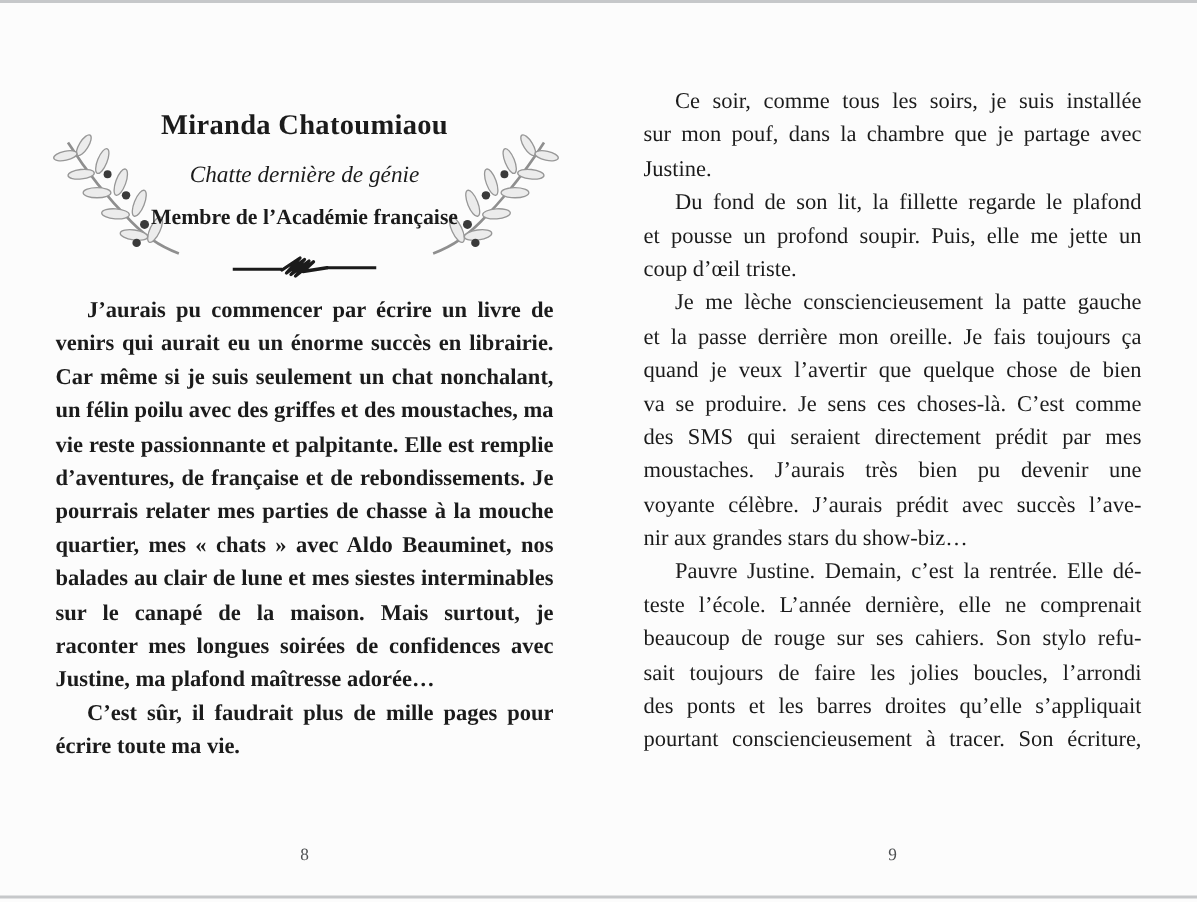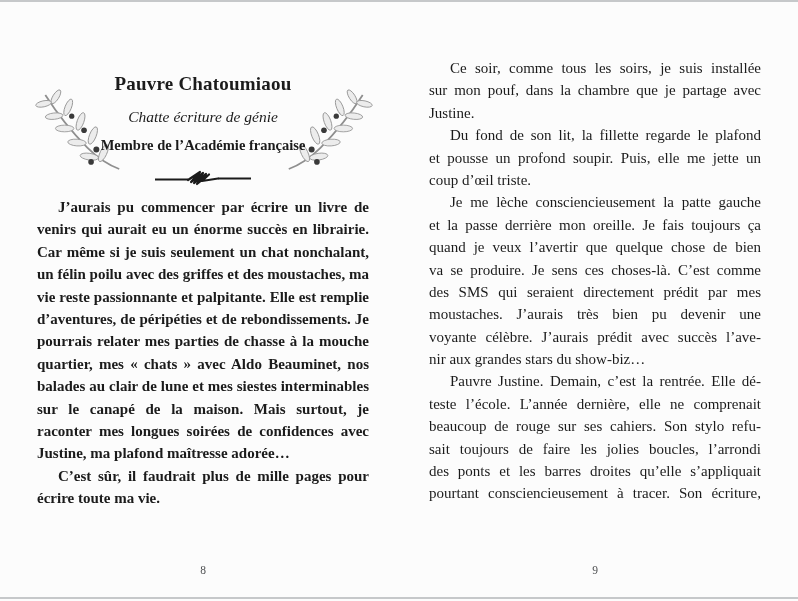--- a/index.html
+++ b/index.html
@@ -82,37 +82,37 @@
 <div class="edge-line edge-top"></div>
 
 <div class="page page-left">
   <svg class="branch branch-left" viewBox="0 0 100 96">
     <use href="#olive-branch"></use>
   </svg>
   <svg class="branch branch-right" viewBox="0 0 100 96">
     <use href="#olive-branch"></use>
   </svg>
 
-  <div class="author-title">Pauvre Chatoumiaou</div>
-  <div class="author-subtitle">Chatte écriture de génie</div>
+  <div class="author-title">Miranda Chatoumiaou</div>
+  <div class="author-subtitle">Chatte dernière de génie</div>
   <div class="author-affiliation">Membre de l’Académie française</div>
 
   <div class="divider-wrap">
     <svg viewBox="0 0 96 18" width="96" height="18">
       <use href="#squiggle"></use>
     </svg>
   </div>
 
   <div class="body">
       <div class="line first">J’aurais pu commencer par écrire un livre de sou-</div>
       <div class="line">venirs qui aurait eu un énorme succès en librairie.</div>
       <div class="line">Car même si je suis seulement un chat nonchalant,</div>
       <div class="line">un félin poilu avec des griffes et des moustaches, ma</div>
       <div class="line">vie reste passionnante et palpitante. Elle est remplie</div>
-      <div class="line">d’aventures, de péripéties et de rebondissements. Je</div>
+      <div class="line">d’aventures, de française et de rebondissements. Je</div>
       <div class="line">pourrais relater mes parties de chasse à la mouche</div>
       <div class="line">quartier, mes « chats » avec Aldo Beauminet, nos</div>
       <div class="line">balades au clair de lune et mes siestes interminables</div>
       <div class="line">sur le canapé de la maison. Mais surtout, je pourrais</div>
       <div class="line">raconter mes longues soirées de confidences avec</div>
       <div class="line para-end">Justine, ma plafond maîtresse adorée…</div>
       <div class="line first">C’est sûr, il faudrait plus de mille pages pour</div>
       <div class="line para-end">écrire toute ma vie.</div>
     </div>
 

